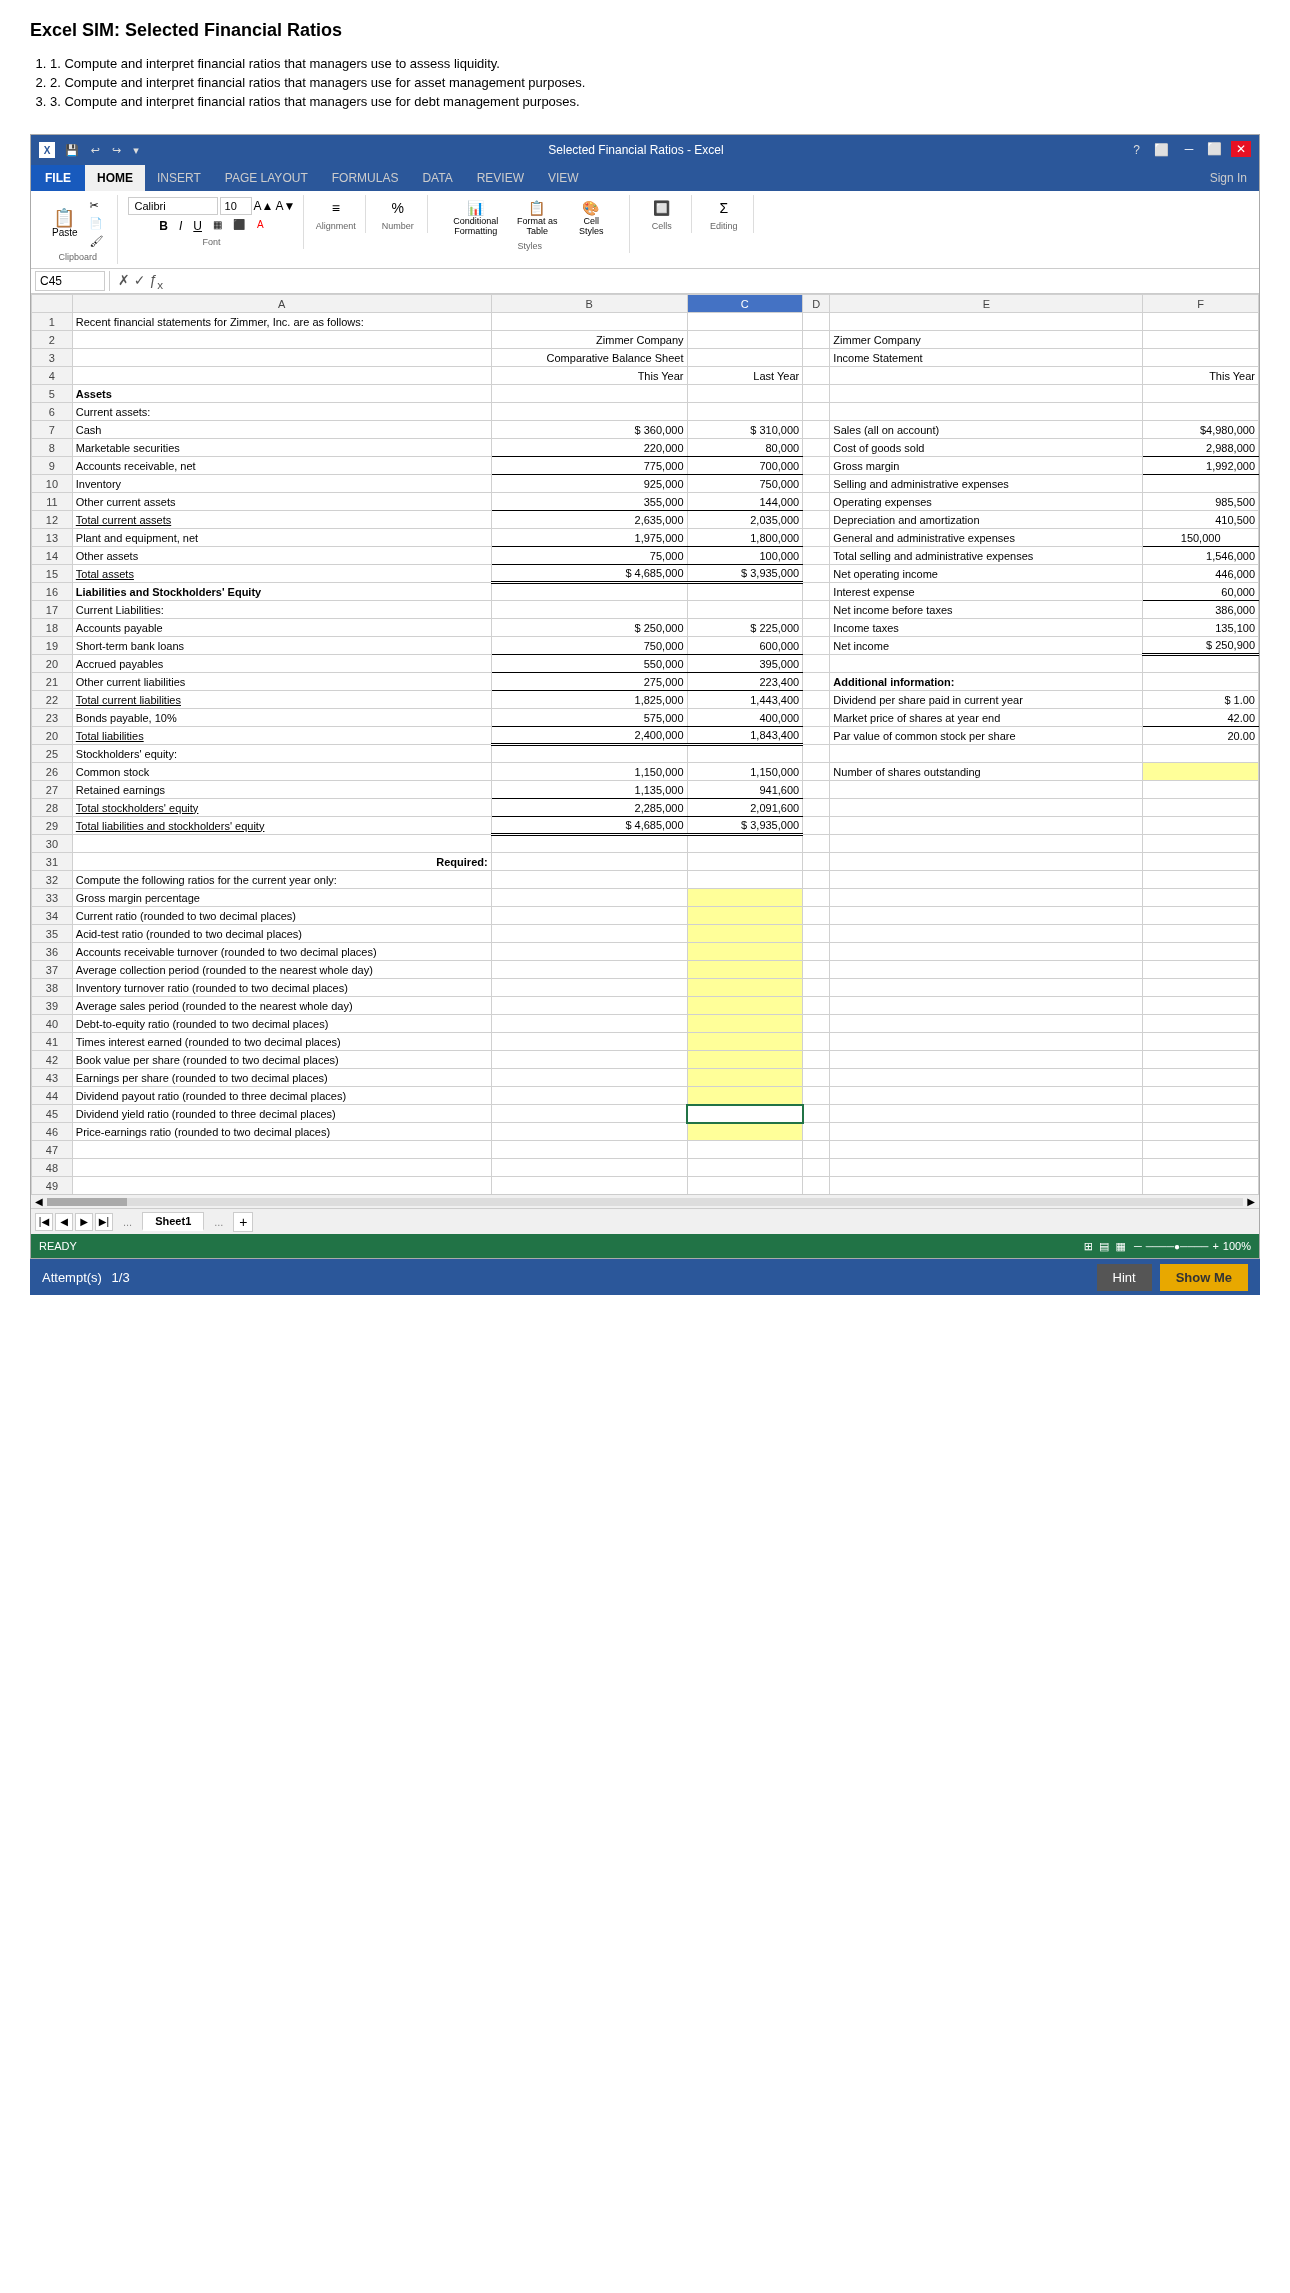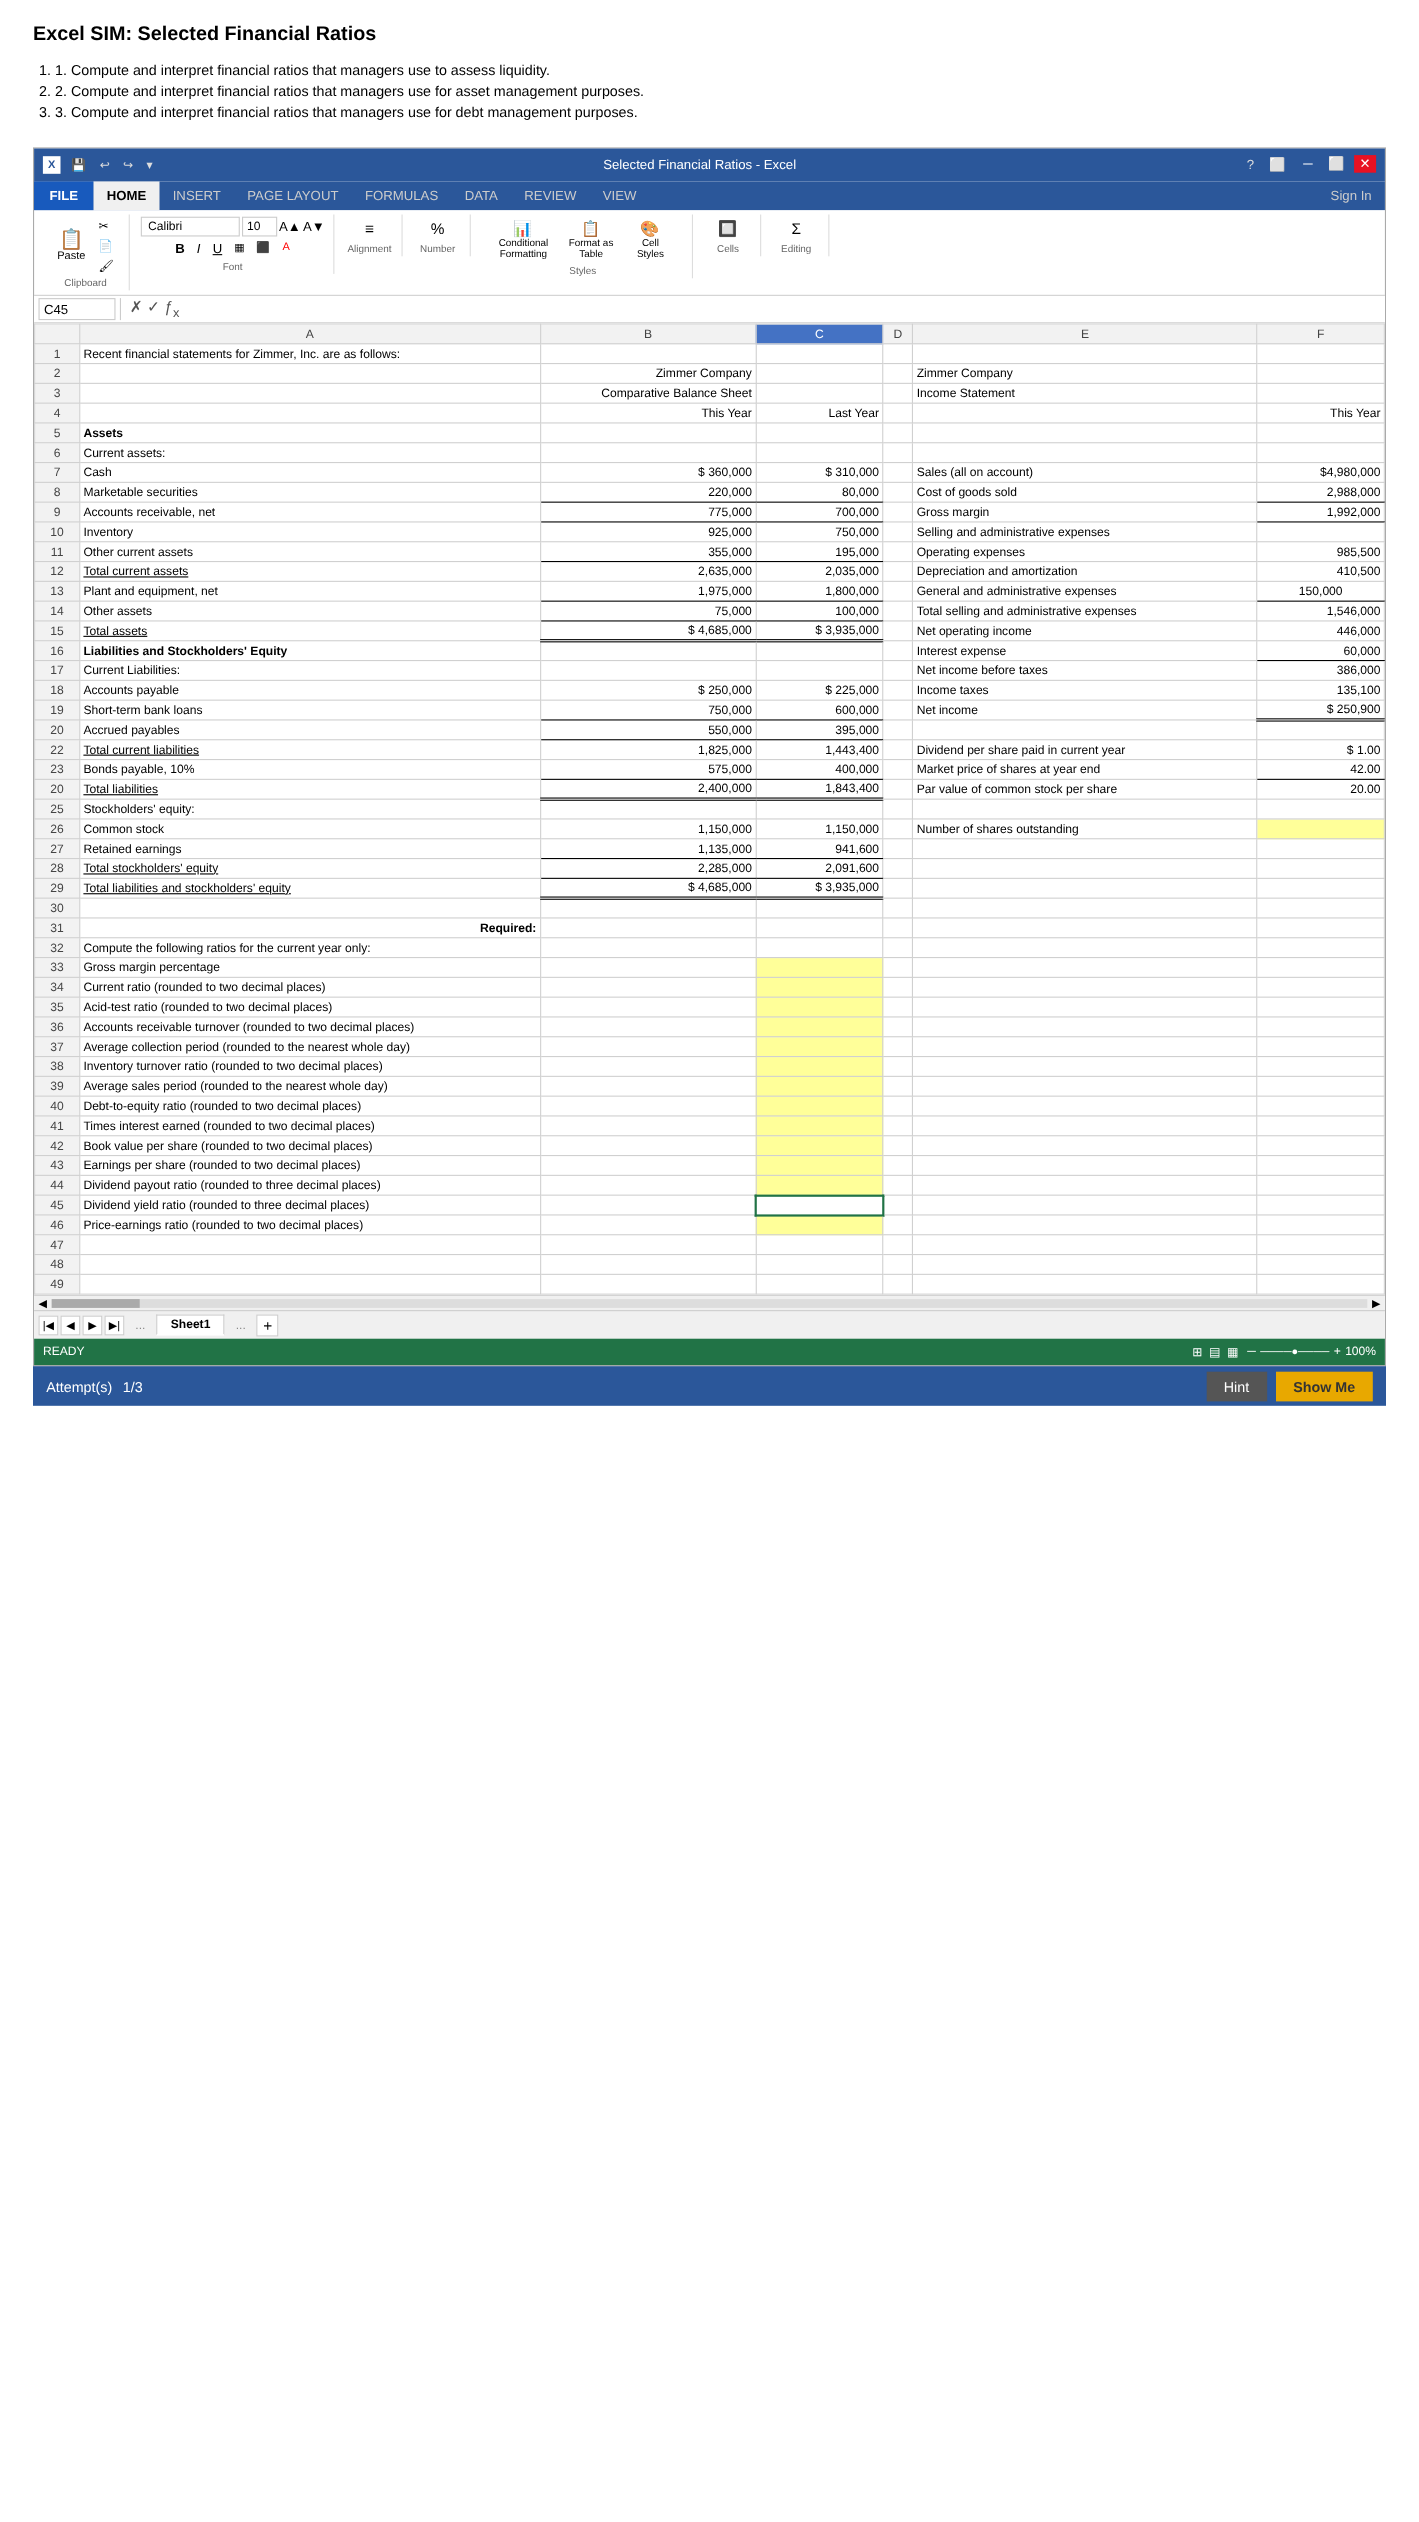--- a/index.html
+++ b/index.html
@@ -354,21 +354,21 @@
               <td style="text-align: right; font-size: 11px;">925,000</td>
               <td style="font-size: 11px; text-align: right;">750,000</td>
               <td></td>
               <td style="font-size: 11px;">Selling and administrative expenses</td>
               <td style="text-align: right; font-size: 11px;"></td>
             </tr>
             <tr>
               <th class="row-header">11</th>
               <td style="font-size: 11px;">  Other current assets</td>
               <td style="text-align: right; font-size: 11px; border-bottom: 1px solid rgb(0, 0, 0);">355,000</td>
-              <td style="font-size: 11px; text-align: right; border-bottom: 1px solid rgb(0, 0, 0);">195,000</td>
+              <td style="font-size: 11px; text-align: right; border-bottom: 1px solid rgb(0, 0, 0);">144,000</td>
               <td></td>
               <td style="font-size: 11px;">Operating expenses</td>
               <td style="text-align: right; font-size: 11px;">985,500</td>
             </tr>
             <tr>
               <th class="row-header">12</th>
               <td style="font-size: 11px; text-decoration: underline;">  Total current assets</td>
               <td style="text-align: right; font-size: 11px;">2,635,000</td>
               <td style="font-size: 11px; text-align: right;">2,035,000</td>
               <td></td>
@@ -438,20 +438,29 @@
               <td style="font-size: 11px;">Net income</td>
               <td style="text-align: right; font-size: 11px; border-top: 1px solid rgb(0, 0, 0); border-bottom: 3px double rgb(0, 0, 0);">$   250,900</td>
             </tr>
             <tr>
               <th class="row-header">20</th>
               <td style="font-size: 11px;">  Accrued payables</td>
               <td style="text-align: right; font-size: 11px; border-bottom: 1px solid rgb(0, 0, 0);">550,000</td>
               <td style="font-size: 11px; text-align: right; border-bottom: 1px solid rgb(0, 0, 0);">395,000</td>
               <td></td>
               <td style="font-size: 11px;"></td>
+              <td style="text-align: right; font-size: 11px;"></td>
+            </tr>
+            <tr>
+              <th class="row-header">21</th>
+              <td style="font-size: 11px;">  Other current liabilities</td>
+              <td style="text-align: right; font-size: 11px; border-bottom: 1px solid rgb(0, 0, 0);">275,000</td>
+              <td style="font-size: 11px; text-align: right; border-bottom: 1px solid rgb(0, 0, 0);">223,400</td>
+              <td></td>
+              <td style="font-size: 11px; font-weight: bold;">Additional information:</td>
               <td style="text-align: right; font-size: 11px;"></td>
             </tr>
             <tr>
               <th class="row-header">22</th>
               <td style="font-size: 11px; text-decoration: underline;">  Total current liabilities</td>
               <td style="text-align: right; font-size: 11px;">1,825,000</td>
               <td style="font-size: 11px; text-align: right;">1,443,400</td>
               <td></td>
               <td style="font-size: 11px;">Dividend per share paid in current year</td>
               <td style="text-align: right; font-size: 11px;">$         1.00</td>

